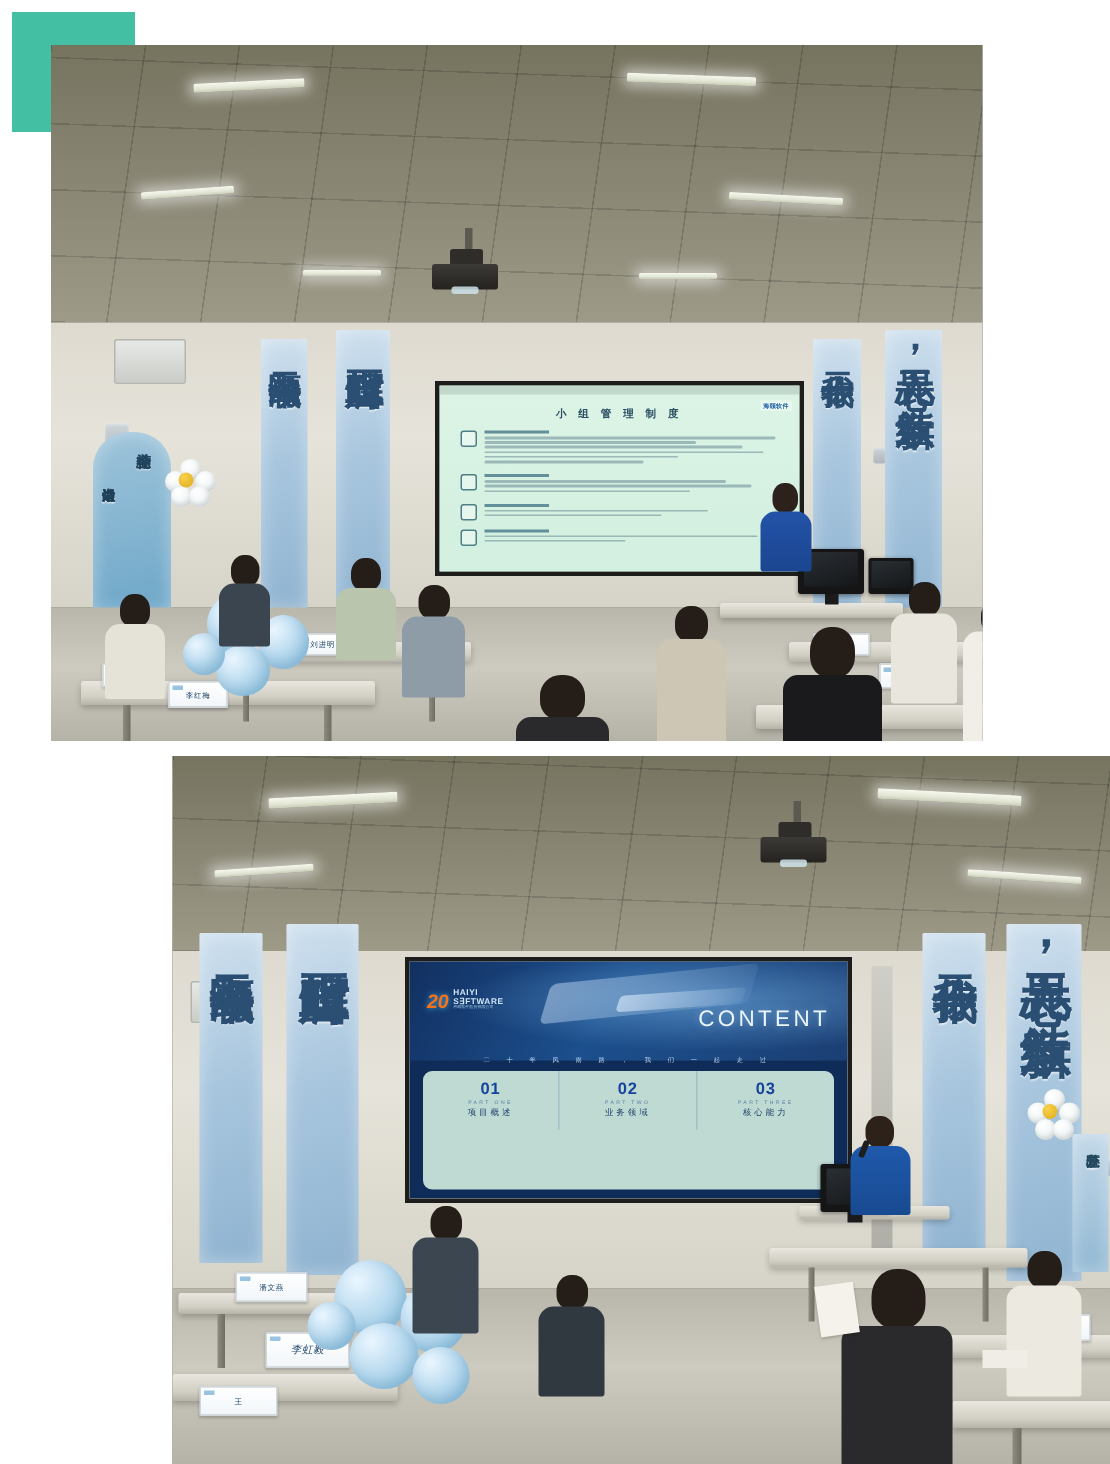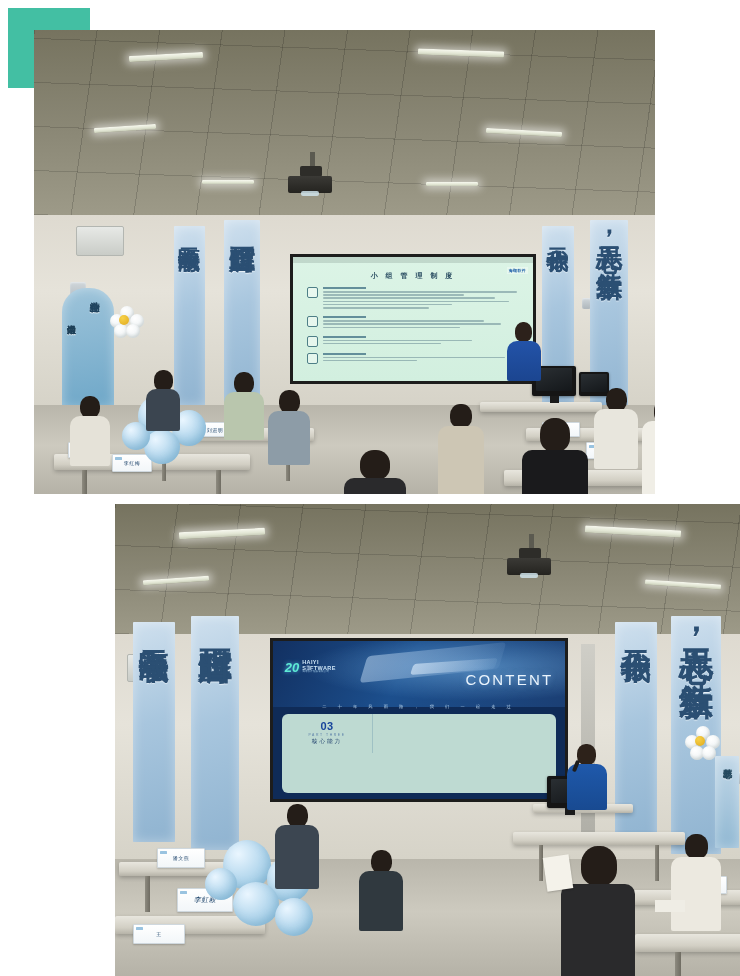--- a/index.html
+++ b/index.html
@@ -171,21 +171,21 @@
     width: 28%; height: 16%;
     background: linear-gradient(110deg, rgba(210,228,246,.7), rgba(150,190,225,.1));
     transform: skewX(-22deg) rotate(-4deg);
     border-radius: 3px;
   }
   .slide2-logo {
     position: absolute; left: 4%; top: 12%;
     display: flex; align-items: center; gap: 3px;
   }
   .slide2-logo-mark {
-    font-size: 13px; font-weight: bold; color: #5eead4;
+    font-size: 13px; font-weight: bold; color: #f97316;
     font-style: italic; line-height: 1;
     text-shadow: 0 0 4px rgba(90,200,250,.8);
   }
   .slide2-logo-text { line-height: 1.05; }
   .slide2-logo-text .l1 {
     font-size: 5.5px; color: #cfe6f7; font-weight: bold; letter-spacing: .4px;
   }
   .slide2-logo-text .l2 {
     font-size: 5.5px; color: #cfe6f7; font-weight: bold; letter-spacing: .4px;
   }
@@ -581,20 +581,30 @@
               <div class="l1">HAIYI</div>
               <div class="l2">S∃FTWARE</div>
               <div class="l3">海颐软件股份有限公司</div>
             </span>
           </div>
           <div class="slide2-content-word">CONTENT</div>
           <div class="slide2-subtitle">二 十 年 风 雨 路 ， 我 们 一 起 走 过</div>
 
           <div class="slide2-panel">
             <div class="s2-cell">
+              <span class="s2-num">01</span>
+              <span class="s2-part">PART ONE</span>
+              <span class="s2-label">项目概述</span>
+            </div>
+            <div class="s2-cell">
+              <span class="s2-num">02</span>
+              <span class="s2-part">PART TWO</span>
+              <span class="s2-label">业务领域</span>
+            </div>
+            <div class="s2-cell">
               <span class="s2-num">03</span>
               <span class="s2-part">PART THREE</span>
               <span class="s2-label">核心能力</span>
             </div>
           </div>
         </div>
       </div>
 
       <div class="banner" style="left:18px;top:118px;width:42px;height:220px;">
         <span class="banner-char" style="font-size:30px;writing-mode:vertical-rl;">海颐二十载</span>

